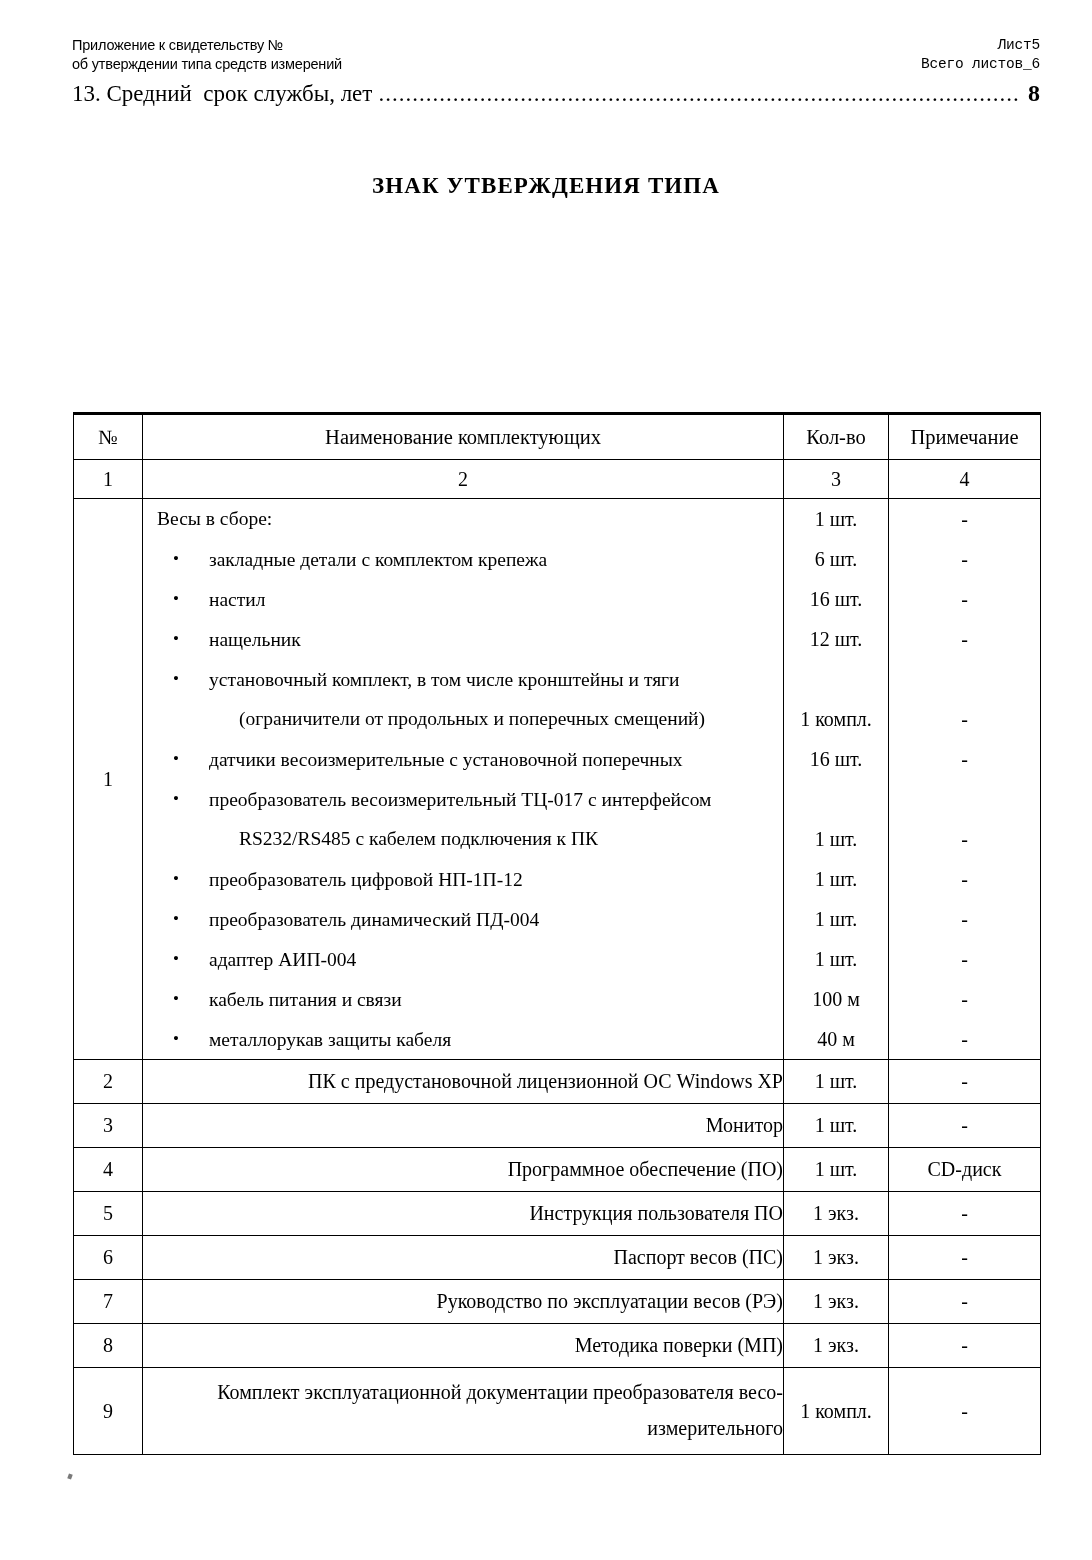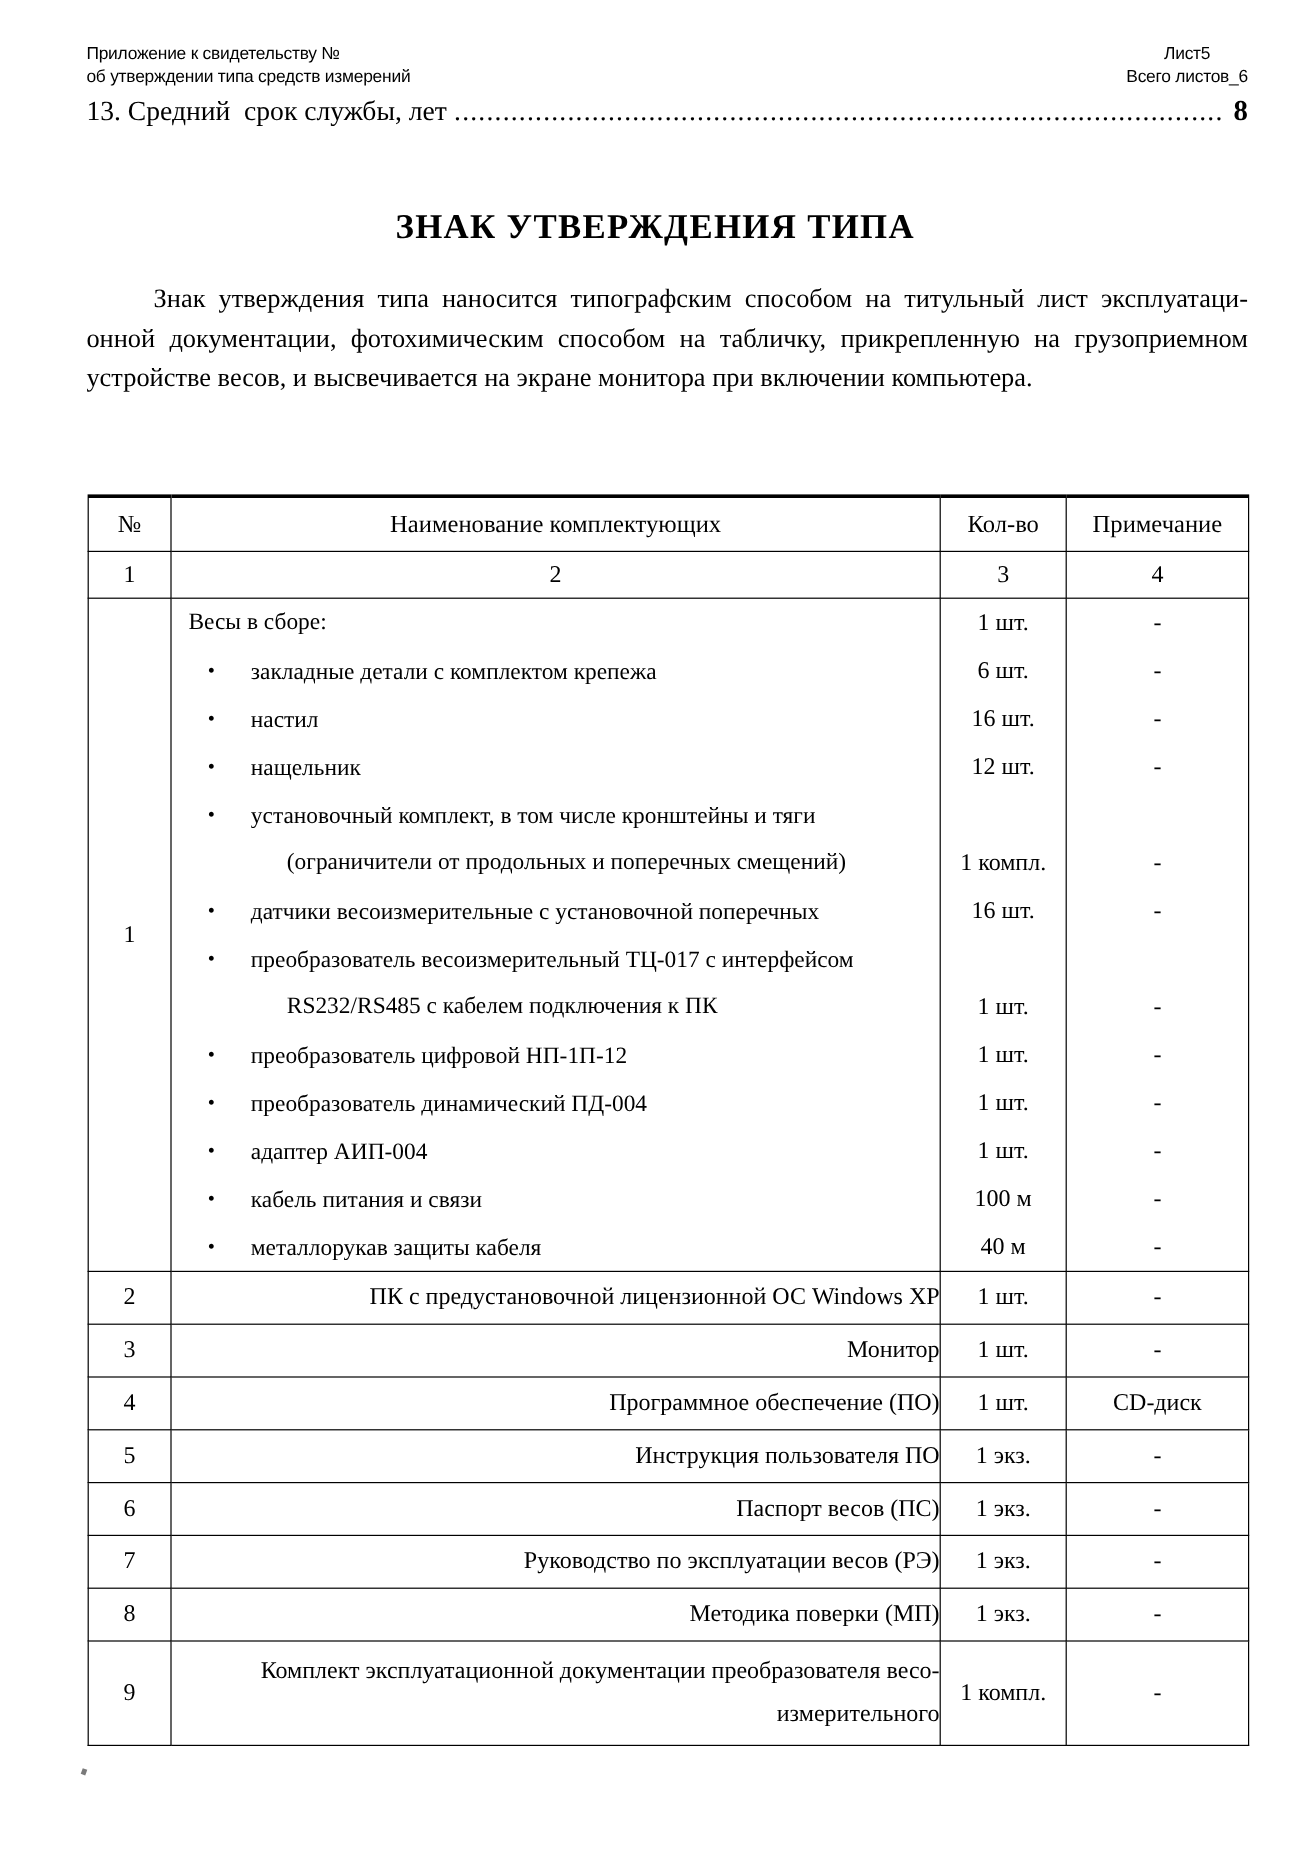--- a/index.html
+++ b/index.html
@@ -35,24 +35,24 @@
     align-items: flex-start;
   }
   .hdr-left {
     font-family: "Liberation Sans", "DejaVu Sans", sans-serif;
     font-size: 14.5px;
     line-height: 19px;
     letter-spacing: -0.2px;
     white-space: nowrap;
   }
   .hdr-right {
-    font-family: Liberation Sans, sans-serif;
+    font-family: Liberation Mono, monospace;
     font-size: 14.5px;
     line-height: 19px;
-    text-align: center;
+    text-align: right;
     letter-spacing: -0.2px;
     white-space: nowrap;
   }
 
   
   .leader-line {
     position: absolute;
     left: 72px;
     top: 79px;
     width: 968px;
@@ -78,21 +78,21 @@
     white-space: nowrap;
   }
 
   
   .section-title {
     position: absolute;
     left: 0;
     width: 1092px;
     text-align: center;
     font-weight: bold;
-    font-size: 29px;
+    font-size: 23px;
     letter-spacing: 1.1px;
   }
   #title-znak { top: 173px; }
   #title-komplekt { top: 362px; }
 
   
   .intro-par {
     position: absolute;
     left: 72px;
     top: 210px;
@@ -249,21 +249,20 @@
   </div>
 
   <div class="leader-line">
     <span class="leader-label">13. Средний  срок службы, лет</span>
     <span class="leader-dots">....................................................................................................</span>
     <span class="leader-value">8</span>
   </div>
 
   <div class="section-title" id="title-znak">ЗНАК  УТВЕРЖДЕНИЯ  ТИПА</div>
 
-  <p class="intro-par">Знак утверждения типа наносится типографским способом на титульный лист эксплуатаци-онной документации, фотохимическим способом на табличку, прикрепленную на грузоприемном устройстве весов, и высвечивается на экране монитора при включении компьютера.</p>
 
 
   <table class="kit-table">
     <colgroup>
       <col class="c-num">
         <col class="c-name">
         <col class="c-qty">
         <col class="c-note">
     </colgroup>
     <thead>

